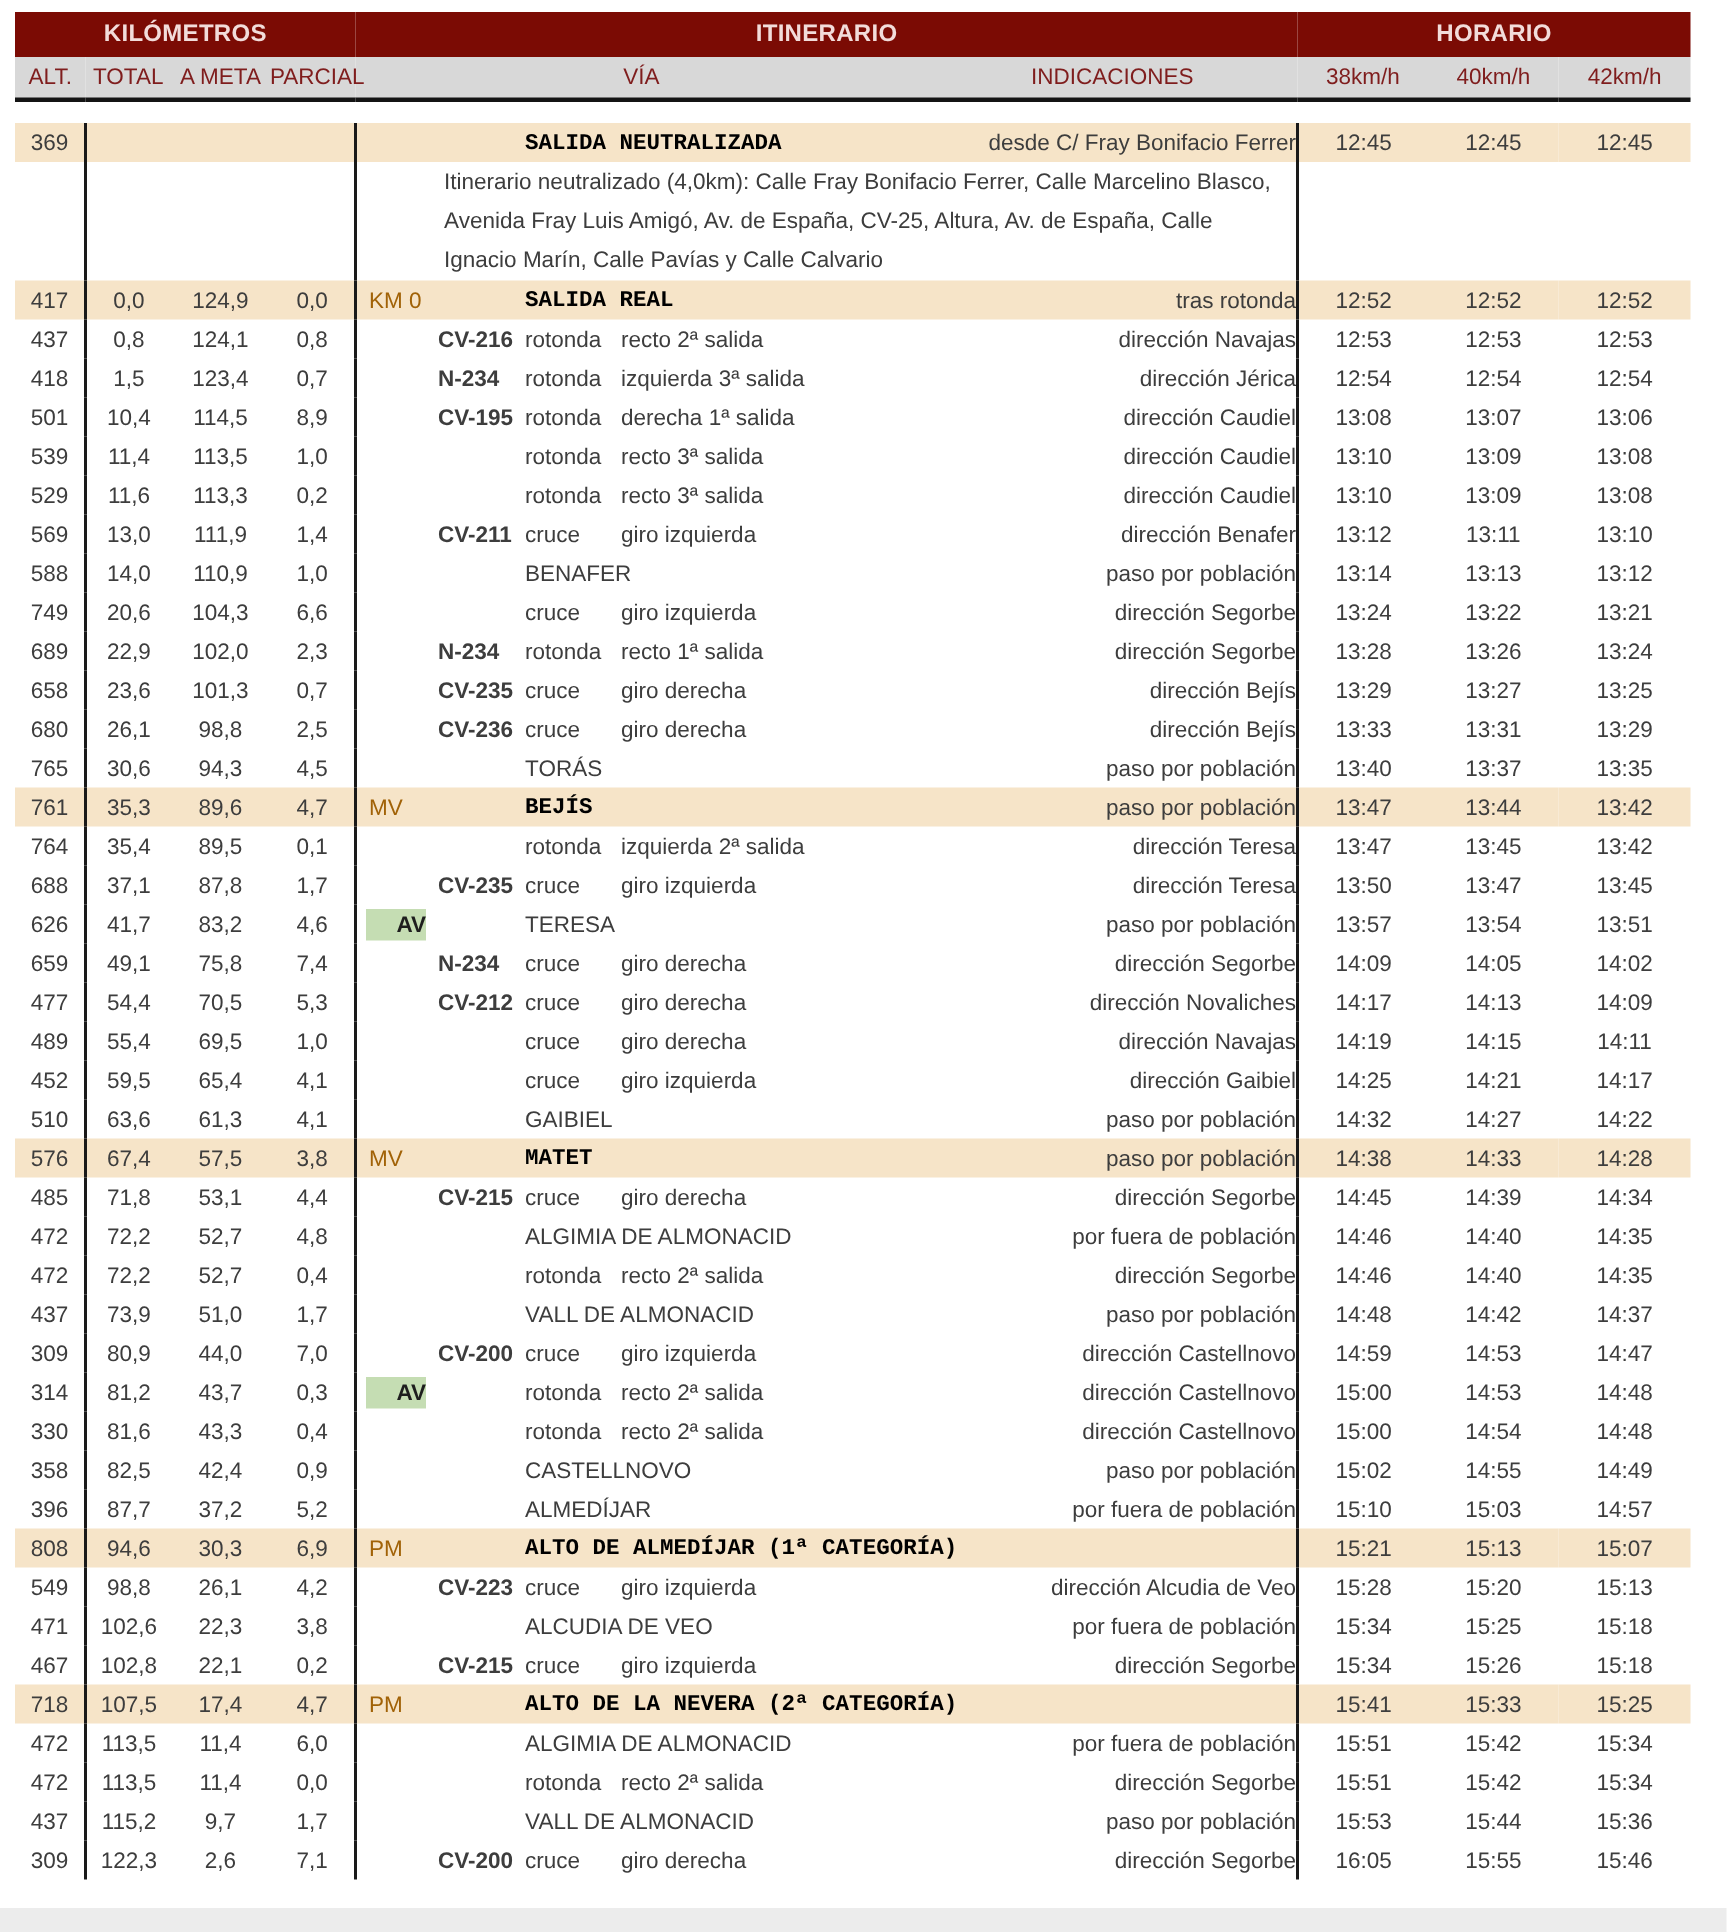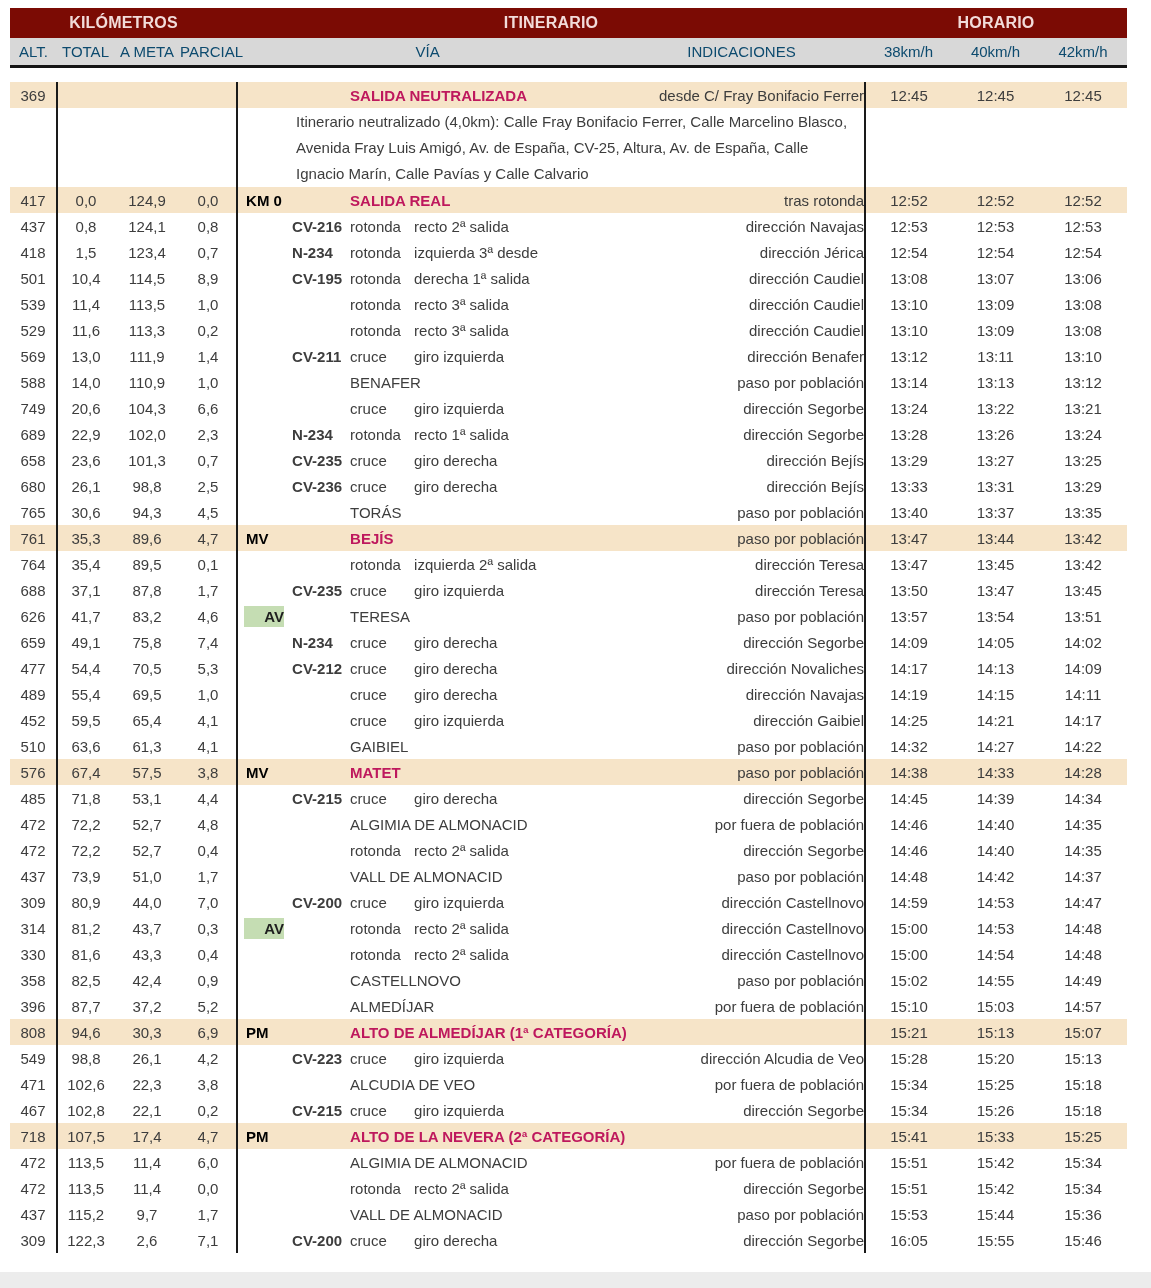--- a/index.html
+++ b/index.html
@@ -18,37 +18,37 @@
   col.c-via{width:64px;} col.c-detail{width:206px;} col.c-indic{width:247px;}
   col.c-t1{width:87px;} col.c-t2{width:87px;} col.c-t3{width:88px;}
 
   th,td{padding:0;font-size:15px;color:#3d3d3d;font-weight:normal;vertical-align:middle;}
 
   tr.band-red th{
     background:#7b0b04;color:#f2dcda;font-weight:bold;font-size:16px;
     height:30px;text-align:center;letter-spacing:.2px;
   }
   tr.band-gray th{
-    background:#d8d8d8;color:#0c4a6e;height:27px;font-size:15px;
+    background:#d8d8d8;color:#7f1d1d;height:27px;font-size:15px;
     border-bottom:3px solid #141414;
   }
   tr.spacer td{height:14px;background:#ffffff;}
 
   tbody tr.r{height:26px;}
   tbody tr.hl td{background:#f6e4c8;}
   td.c{text-align:center;}
   td.b1{border-right:2px solid #1a1a1a;margin-left:32px;}
   td.b2{border-right:2px solid #1a1a1a;}
   td.b3{border-right:2px solid #1a1a1a;}
-  td.marker{padding-left:8px;font-weight:bold;color:#000000;}
+  td.marker{padding-left:8px;font-weight:normal;color:#a16207;}
   td.road{padding-right:5px;font-weight:bold;}
   td.via{padding-left:2px;}
   td.detail{padding-left:2px;}
   td.name{padding-left:2px;white-space:nowrap;overflow:visible;}
-  td.name.bold{font-weight:bold;color:#be185d;}
+  td.name.bold{font-weight:bold;color:#000000;font-family:Liberation Mono, monospace;}
   td.indic{padding-left:3px;text-align:right;}
   td.note-cell{
     padding-left:58px;padding-right:6px;line-height:26px;height:79px;
     color:#3d3d3d;vertical-align:middle;
   }
   span.badge{
     display:inline-block;background:#c5ddb3;color:#1e1e1e;font-weight:600;
     width:40px;text-align:right;padding:2px 0;margin-left:-2px;
   }
   .bottom-strip{
@@ -147,21 +147,21 @@
           <td class="c time">12:53</td>
         </tr>
         <tr class="r">
           <td class="c b1">418</td>
           <td class="c">1,5</td>
           <td class="c">123,4</td>
           <td class="c b2">0,7</td>
           <td class="marker"></td>
           <td class="road">N-234</td>
           <td class="via">rotonda</td>
-          <td class="detail">izquierda 3ª desde</td>
+          <td class="detail">izquierda 3ª salida</td>
           <td class="indic b3">dirección Jérica</td>
           <td class="c time">12:54</td>
           <td class="c time">12:54</td>
           <td class="c time">12:54</td>
         </tr>
         <tr class="r">
           <td class="c b1">501</td>
           <td class="c">10,4</td>
           <td class="c">114,5</td>
           <td class="c b2">8,9</td>

